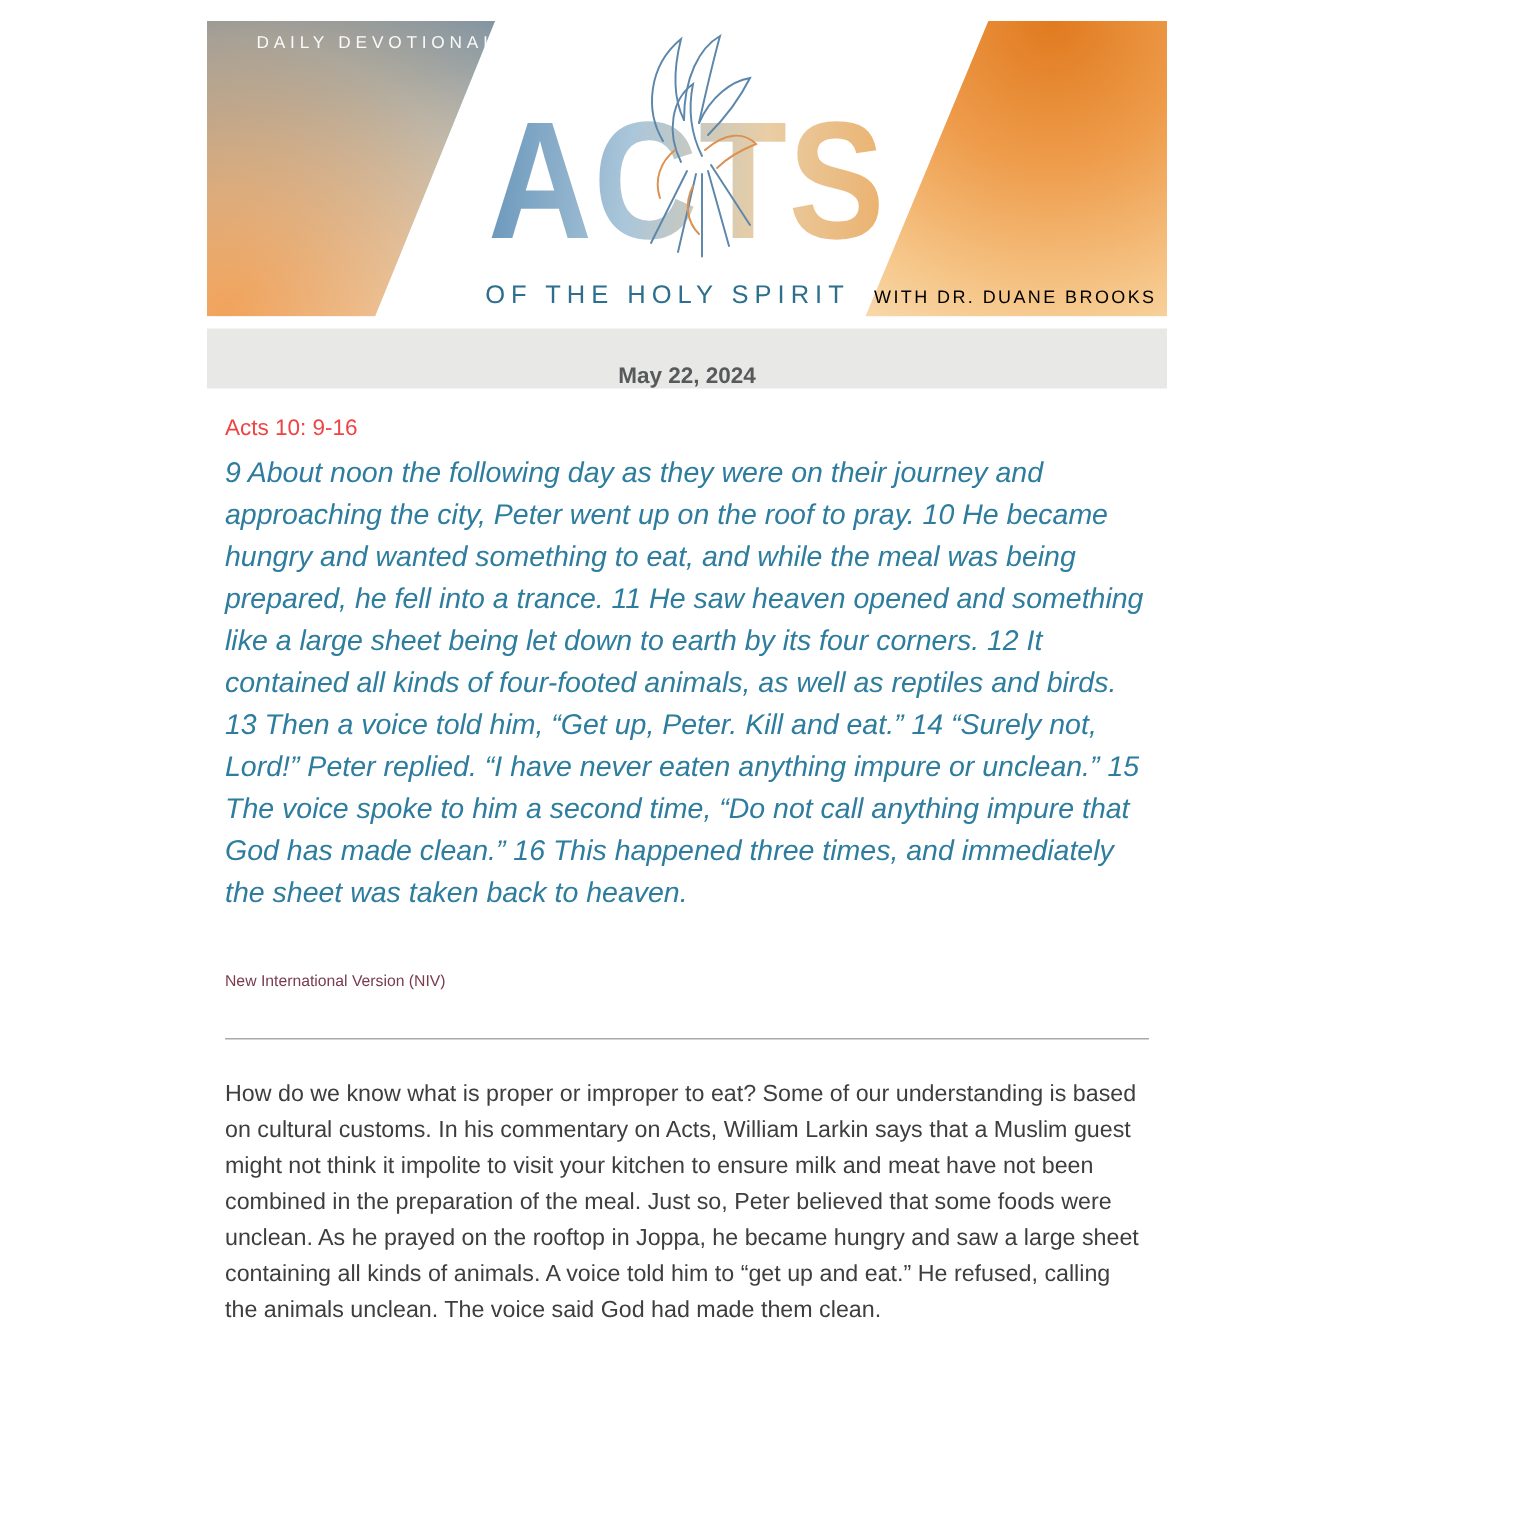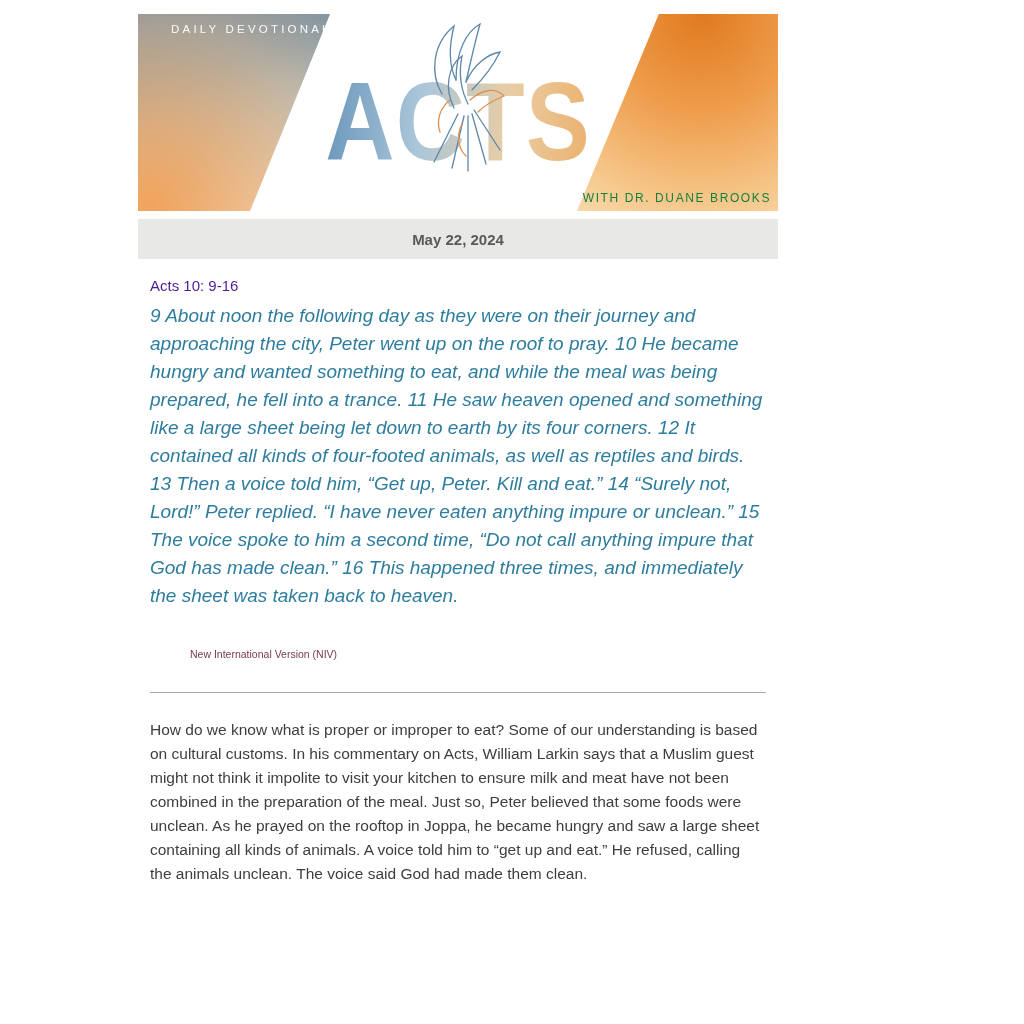--- a/index.html
+++ b/index.html
@@ -42,40 +42,40 @@
     -webkit-background-clip:text; background-clip:text;
     -webkit-text-fill-color:transparent; color:transparent;
   }
   .dove { position:absolute; top:2px; left:50%; margin-left:-52px; z-index:3; }
   .logo-sub {
     position:absolute; bottom:4px; left:0; right:26px; text-align:center;
     color:#2e6f8e; font-size:17px; letter-spacing:4px; font-weight:400; z-index:4;
   }
   .byline {
     position:absolute; bottom:6px; right:7px;
-    color:#15803d; font-size:12px; letter-spacing:1.6px; font-weight:400; z-index:4;
+    color:#000000; font-size:12px; letter-spacing:1.6px; font-weight:400; z-index:4;
   }
 
   
   .datebar {
     margin-top:8px; height:40px; background:#e8e8e7;
-    display:flex; align-items:center; justify-content:center;
+    display:flex; align-items:flex-end; justify-content:center;
   }
   .datebar span { color:#58595b; font-size:15px; font-weight:700; }
 
   
   .content { padding:0 12px; }
-  .reference { margin-top:18px; color:#4c1d95; font-size:15px; }
+  .reference { margin-top:18px; color:#ef4444; font-size:15px; }
   .passage {
     margin-top:8px; color:#2e7d9e; font-style:italic;
     font-size:19px; line-height:28px;
   }
   .version {
     display:inline-block; margin-top:38px;
-    color:#7a3b4d; font-size:10.5px; text-decoration:none; cursor:pointer;margin-left:40px;
+    color:#7a3b4d; font-size:10.5px; text-decoration:none; cursor:pointer;
   }
   .rule { border:none; border-top:1px solid #a9a9a9; margin:30px 0 25px 0; }
   .devo p {
     color:#3e3e3e; font-size:15.5px; line-height:24px; margin-bottom:24px;
   }
 </style>
 </head>
 <body>
 
 <div class="page">
@@ -103,20 +103,21 @@
             <path d="M68,94 L94,134"></path>
           </g>
           <g stroke="#dd9050" stroke-width="1.3" fill="none" stroke-linecap="round">
             <path d="M64,84 C78,72 90,72 98,80 C88,84 78,90 72,96"></path>
             <path d="M44,84 C34,92 30,104 34,116"></path>
             <path d="M56,108 C50,120 52,132 60,140"></path>
           </g>
         </svg>
       </span>
 
+      <div class="logo-sub">OF THE HOLY SPIRIT</div>
       <div class="byline">WITH DR. DUANE BROOKS</div>
     </div>
 
     <div class="datebar">
       <span>May 22, 2024</span>
     </div>
 
     <div class="content">
       <div class="reference">Acts 10: 9-16</div>
 

